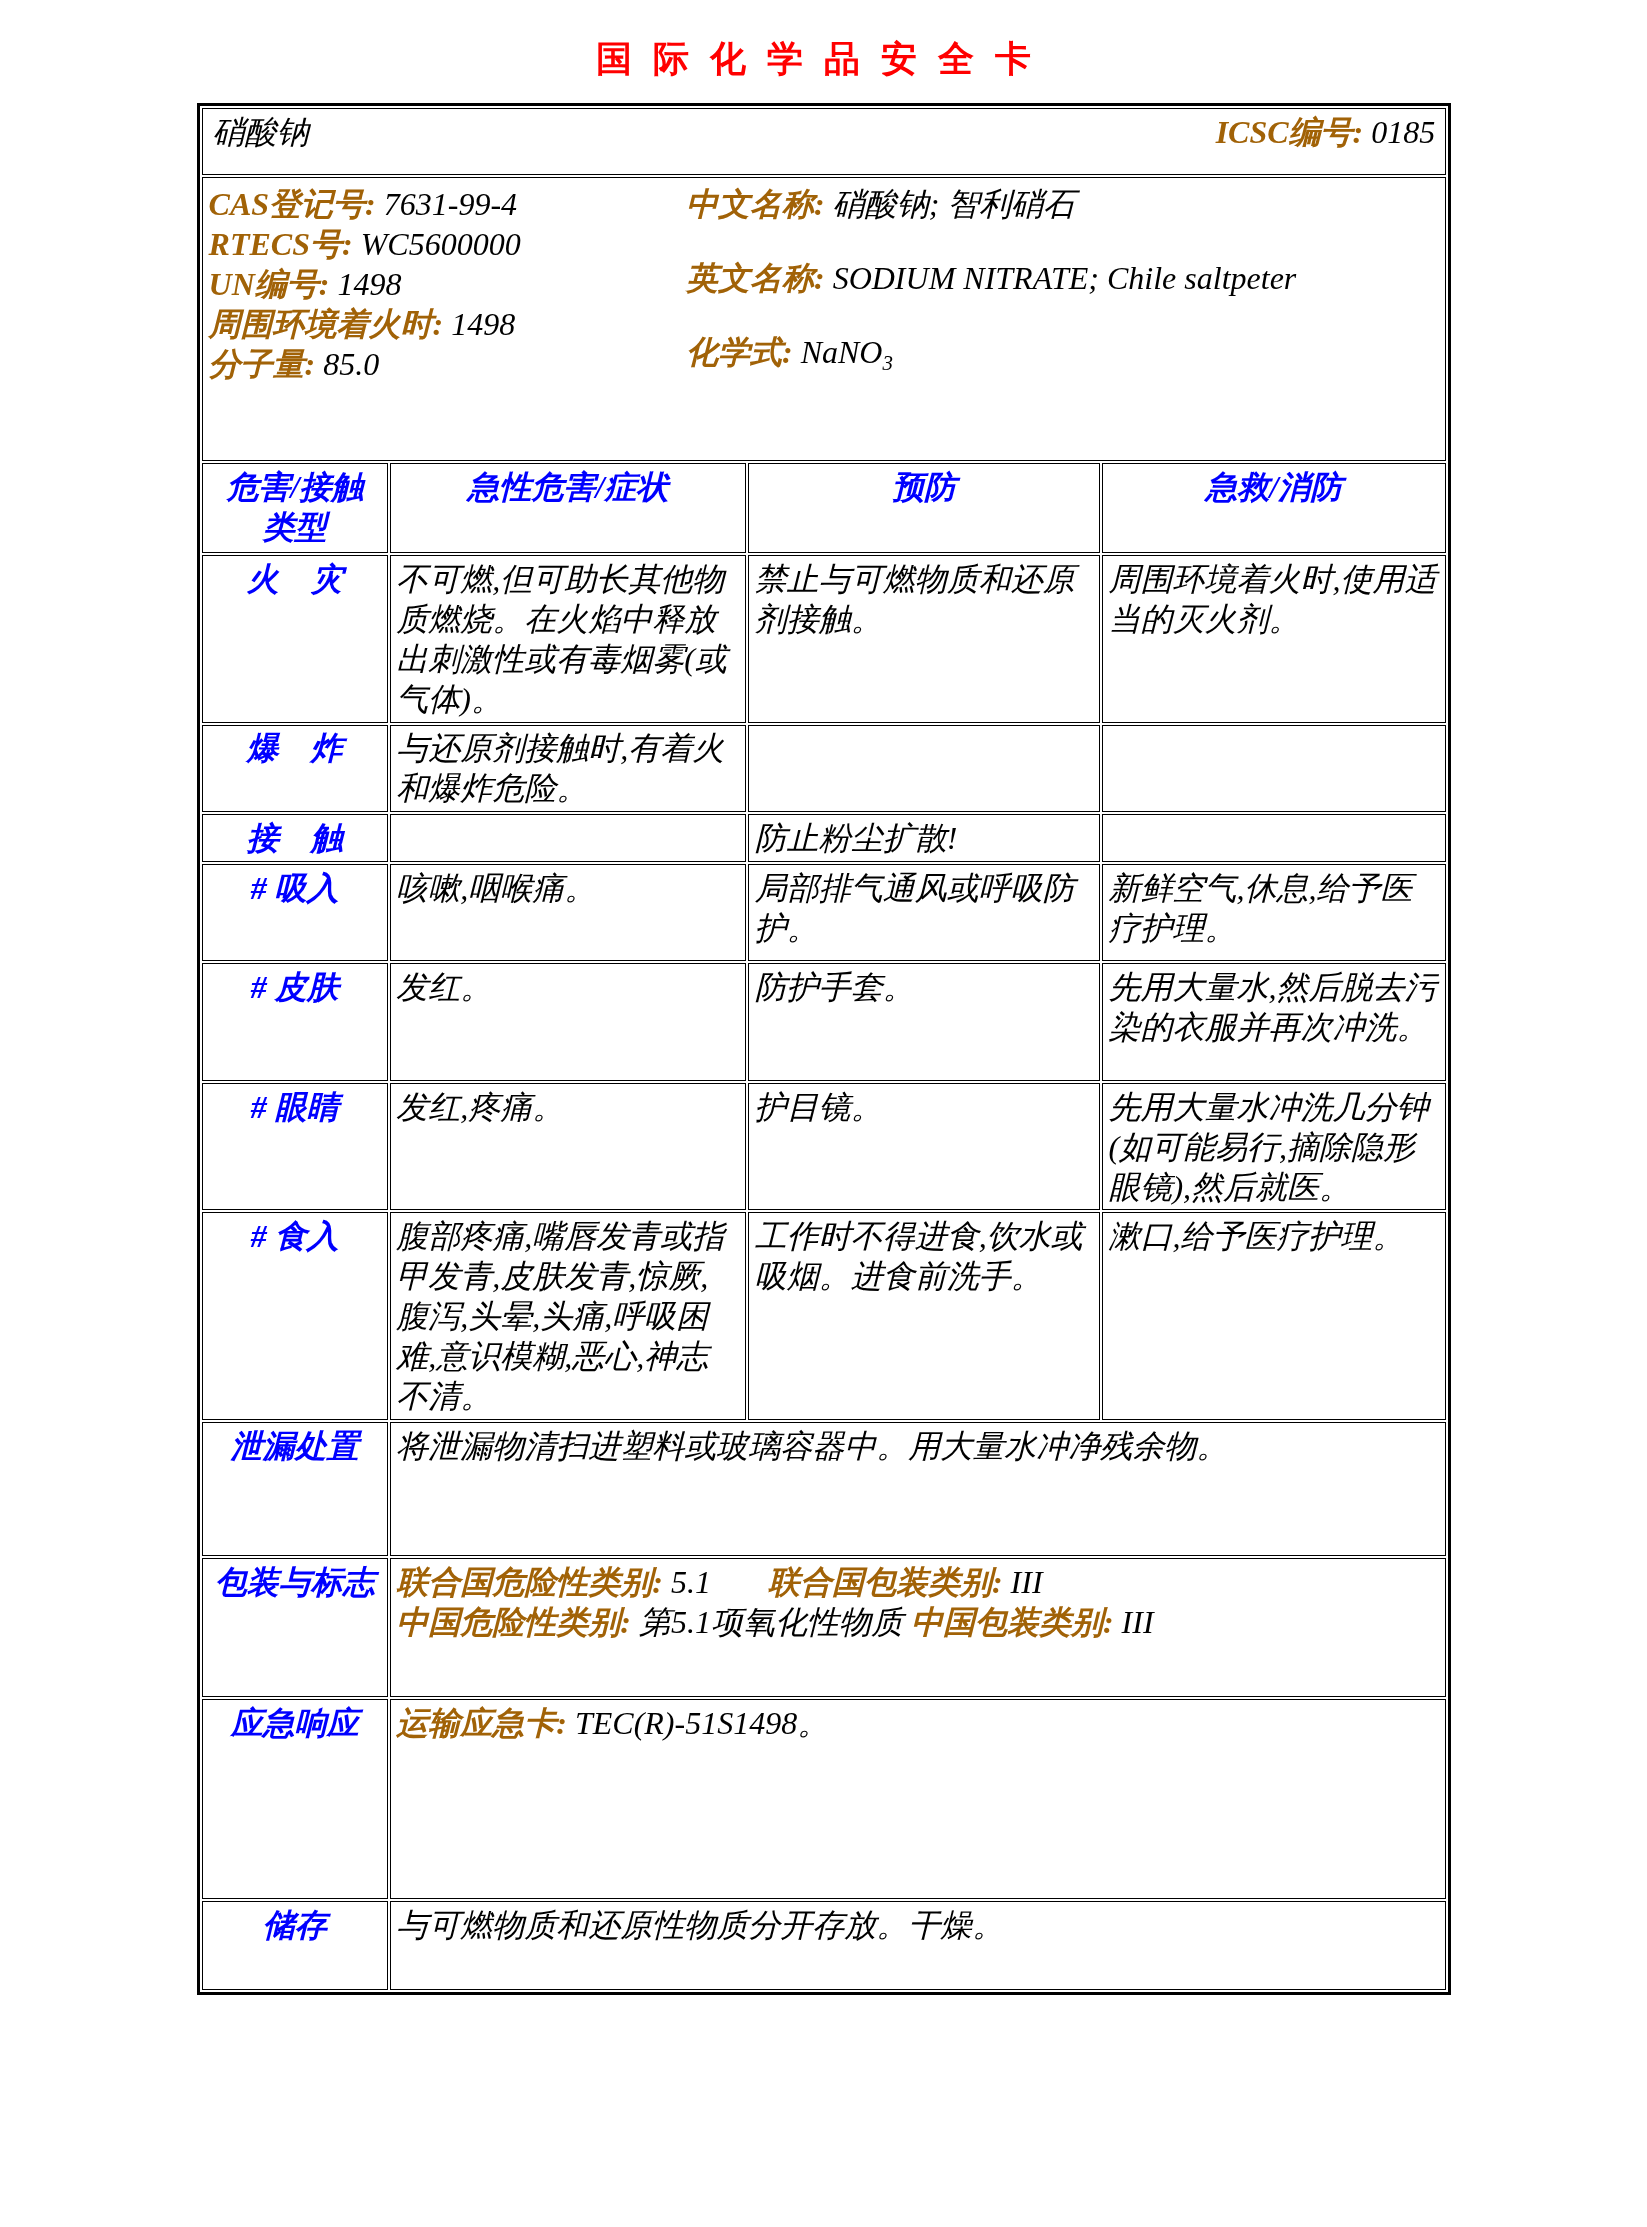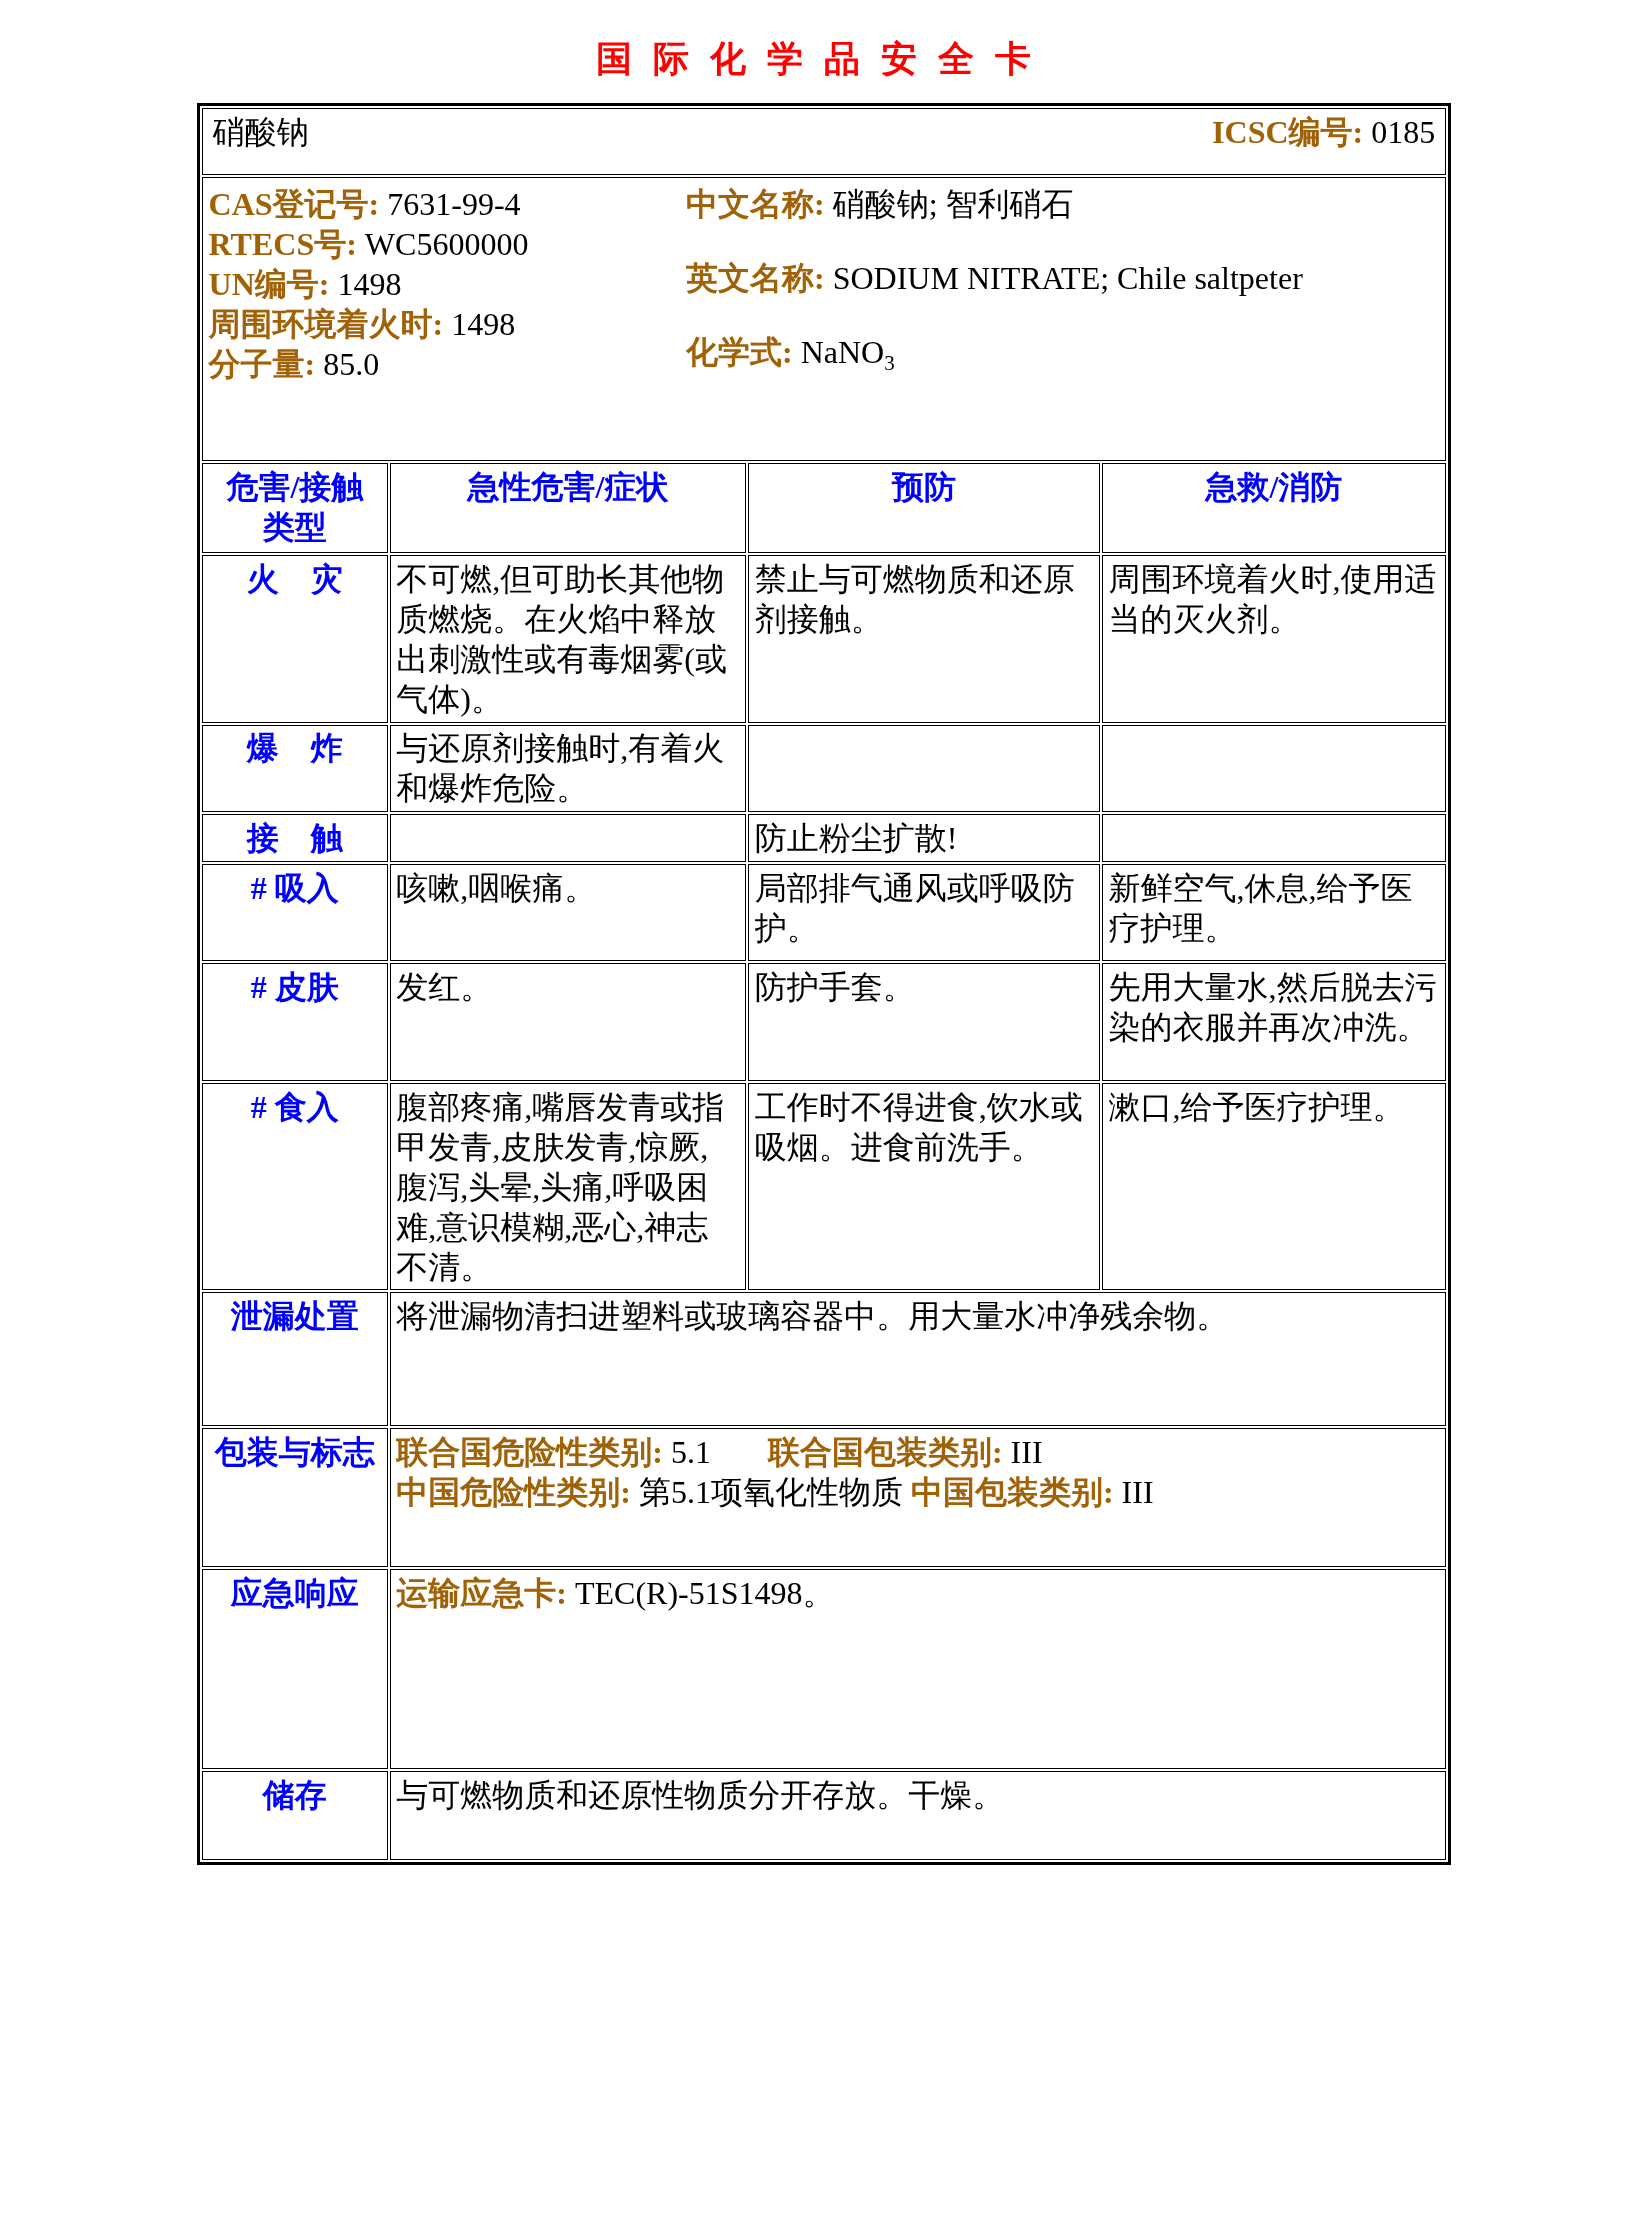--- a/index.html
+++ b/index.html
@@ -23,20 +23,21 @@
     white-space: nowrap;
   }
 
   table.card {
     width: 1254px;
     margin: 21px auto 0 auto;
     border: 3.5px solid #000000;
     border-collapse: separate;
     border-spacing: 2.1px;
     table-layout: fixed;
+    font-style: italic;
   }
   table.card td {
     border: 1.4px solid #000000;
     background: #ffffff;
     padding: 2.8px 5.6px;
     font-size: 32px;
     line-height: 40px;
     vertical-align: top;
     overflow: hidden;
   }
@@ -209,20 +210,26 @@
       <td>新鲜空气,休息,给予医疗护理。</td>
     </tr>
 
     <tr class="r-skin">
       <td class="cat"># 皮肤</td>
       <td>发红。</td>
       <td>防护手套。</td>
       <td>先用大量水,然后脱去污染的衣服并再次冲洗。</td>
     </tr>
 
+    <tr class="r-eyes">
+      <td class="cat"># 眼睛</td>
+      <td>发红,疼痛。</td>
+      <td>护目镜。</td>
+      <td>先用大量水冲洗几分钟(如可能易行,摘除隐形眼镜),然后就医。</td>
+    </tr>
 
     <tr class="r-ingest">
       <td class="cat"># 食入</td>
       <td>腹部疼痛,嘴唇发青或指甲发青,皮肤发青,惊厥,腹泻,头晕,头痛,呼吸困难,意识模糊,恶心,神志不清。</td>
       <td>工作时不得进食,饮水或吸烟。进食前洗手。</td>
       <td>漱口,给予医疗护理。</td>
     </tr>
 
     <tr class="r-spill">
       <td class="cat">泄漏处置</td>

